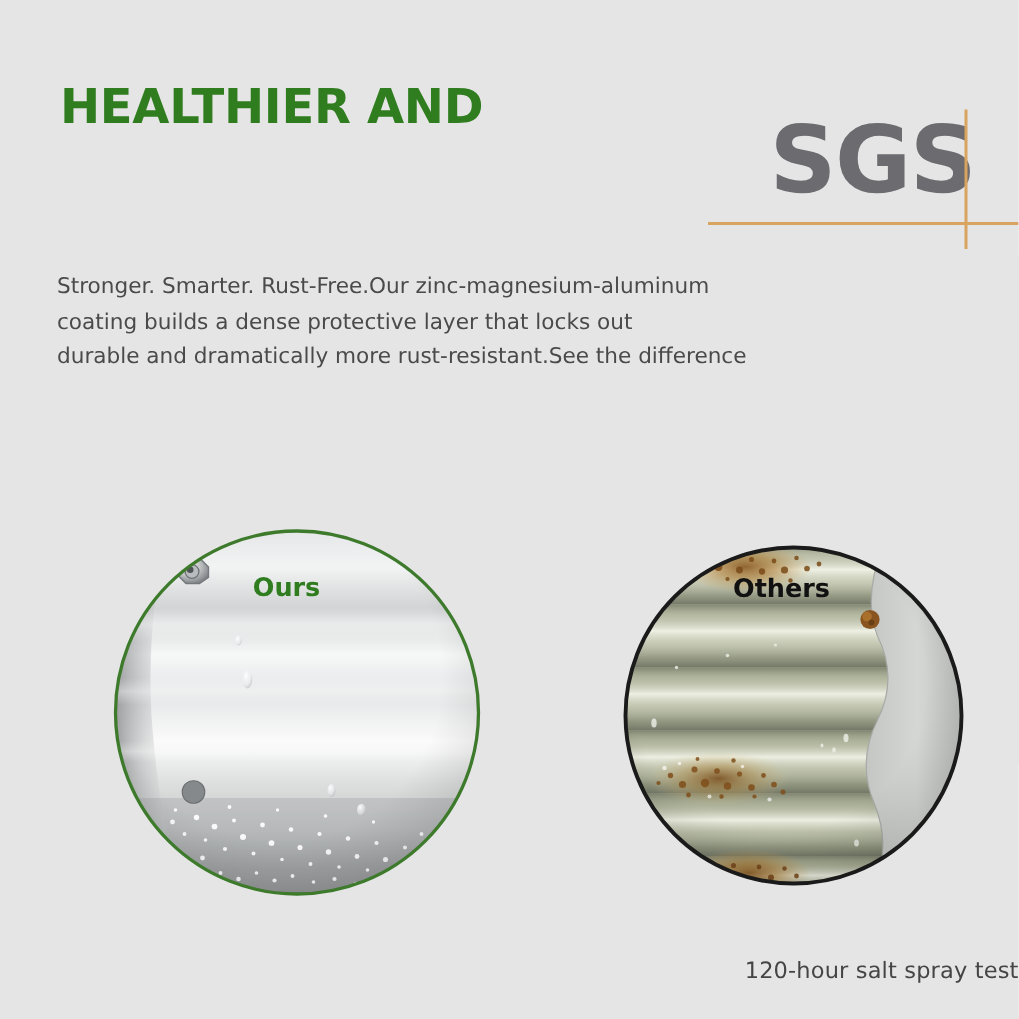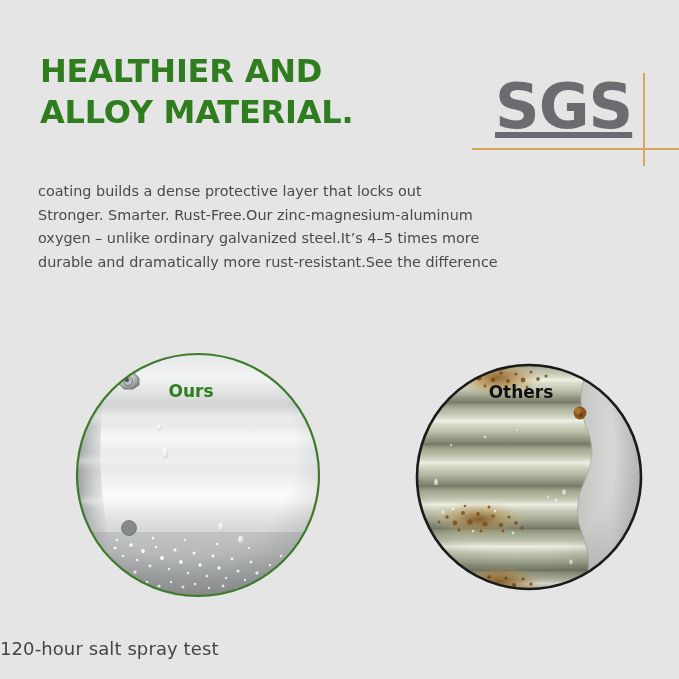--- a/index.html
+++ b/index.html
@@ -44,29 +44,28 @@
   
   .sgs-logo {
     position: absolute;
     left: 470px;
     top: 66px;
     width: 209px;
     height: 102px;
   }
   .sgs-text {
     position: absolute;
-    left: 25px;
+    left: 43px;
     top: 0px;
     font-family: "DejaVu Sans", "Liberation Sans", sans-serif;
     font-weight: 700;
     font-size: 62px;
     line-height: 82px;
     color: #6b6b70;
     letter-spacing: -1px;
-    text-decoration: underline;
   }
   .sgs-hline {
     position: absolute;
     left: 2px;
     top: 82px;
     width: 207px;
     height: 1.5px;
     background: #d9a45f;
   }
   .sgs-vline {
@@ -108,47 +107,45 @@
     padding-left: 19px;
   }
   .compare svg { display: block; }
 
   
   .caption {
     position: absolute;
     left: 0;
     top: 638px;
     width: 679px;
-    text-align: left;
+    text-align: right;
     font-family: "DejaVu Sans", "Liberation Sans", sans-serif;
-    font-size: 18px;
+    font-size: 15px;
     color: #454545;
     letter-spacing: 0.1px;
   }
 </style>
 </head>
 <body>
 
 <div class="page">
 
   <h1 class="headline">
     <span class="hl-line">HEALTHIER AND</span>
-    <span class="hl-line">ALLOY MATERIAL.</span>
   </h1>
 
   <div class="sgs-logo">
     <div class="sgs-text">SGS</div>
     <div class="sgs-hline"></div>
     <div class="sgs-vline"></div>
   </div>
 
   <div class="body-copy">
+    <span class="p-line">Stronger. Smarter. Rust-Free.Our zinc-magnesium-aluminum</span>
     <span class="p-line">coating builds a dense protective layer that locks out</span>
-    <span class="p-line">Stronger. Smarter. Rust-Free.Our zinc-magnesium-aluminum</span>
-    <span class="p-line">oxygen – unlike ordinary galvanized steel.It’s 4–5 times more</span>
     <span class="p-line">durable and dramatically more rust-resistant.See the difference</span>
   </div>
 
   <div class="compare">
     <svg width="679" height="679" viewBox="0 0 679 679" xmlns="http://www.w3.org/2000/svg">
       <defs>
 
         <linearGradient id="oursMetal" x1="0" y1="0" x2="0" y2="1">
           <stop offset="0.00" stop-color="#e6e7e8"></stop>
           <stop offset="0.10" stop-color="#f2f3f3"></stop>

